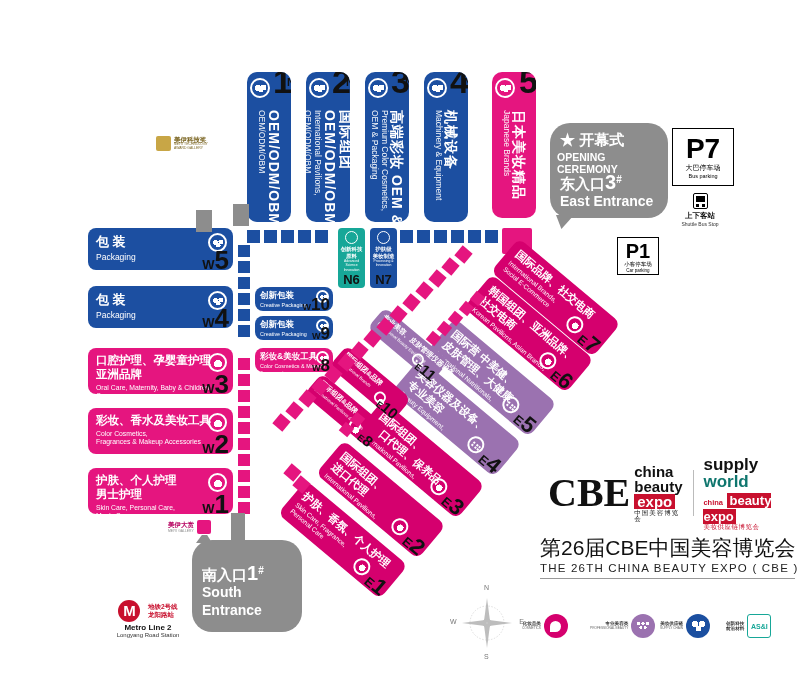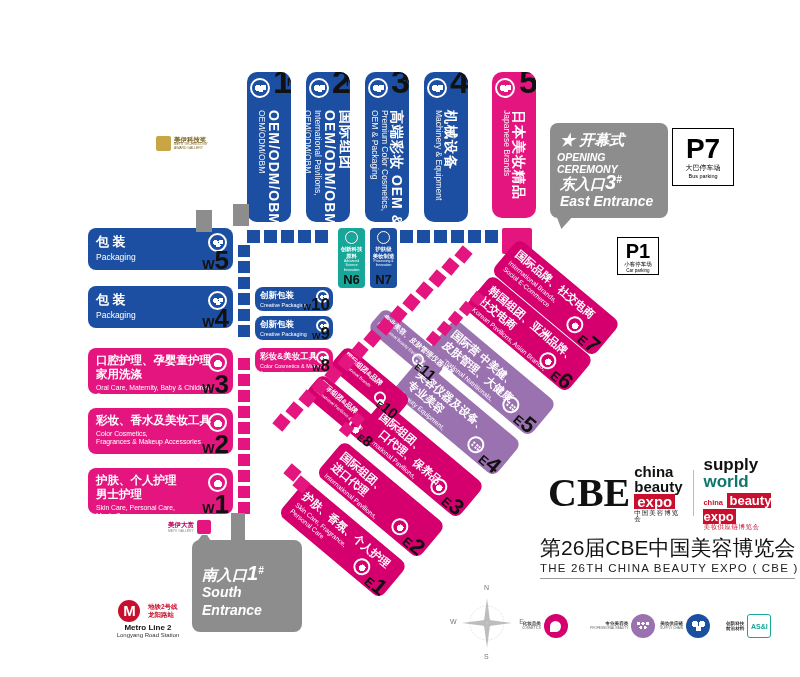--- a/index.html
+++ b/index.html
@@ -146,22 +146,21 @@
     width:9px;height:7px;
   }
 
   
   .dash { position:absolute; }
   .dash i { position:absolute; display:block; }
 
   
   .plaque {
     position:absolute; background:#8d8d8d; color:#fff;
-    border-radius:8px;
-    font-style:italic;
+    border-radius:20px;
   }
 
   .pbox {
     position:absolute; border:1.6px solid #000; background:#fff;
     text-align:center;
   }
   .pbox .pcode { font-weight:bold; color:#000; line-height:1; }
   .pbox .pcn { font-size:7px; color:#000; }
   .pbox .pen { font-size:5.5px; color:#000; }
 
@@ -334,21 +333,21 @@
       <div class="cn" style="font-size:13px;">包 装</div>
       <div class="en" style="font-size:8.5px;">Packaging</div>
     </div>
     <span class="wicon"></span>
     <span class="code"><small>W</small><span>4</span></span>
   </div>
 
   <div class="hall pink whall" style="left:88px; top:348px; width:145px; height:46px;">
     <div class="pad">
       <div class="cn">口腔护理、孕婴童护理</div>
-      <div class="cn">家用洗涤</div>
+      <div class="cn">亚洲品牌</div>
       <div class="en" style="white-space:pre-line">Oral Care, Maternity, Baby &amp; Children Care,
 Household Cleaning</div>
     </div>
     <span class="wicon flower"></span>
     <span class="code"><small>W</small><span>3</span></span>
   </div>
 
   <div class="hall pink whall" style="left:88px; top:408px; width:145px; height:46px;">
     <div class="pad">
       <div class="cn">彩妆、香水及美妆工具</div>
@@ -578,20 +577,29 @@
     <div class="pcn">大巴停车场</div>
     <div class="pen">Bus parking</div>
   </div>
 
   <div class="pbox" style="left:617px; top:237px; width:42px; height:38px;">
     <div class="pcode" style="font-size:20px; margin-top:3px;">P1</div>
     <div class="pcn" style="font-size:5.5px;">小客停车场</div>
     <div class="pen" style="font-size:4.5px;">Car parking</div>
   </div>
 
+  <div class="small-note" style="left:660px; top:193px; width:80px;">
+    <div style="width:15px;height:16px;border:1.4px solid #000;margin:0 auto 2px;border-radius:2px;position:relative;">
+      <div style="position:absolute;left:2px;top:2px;right:2px;height:6px;background:#000;"></div>
+      <div style="position:absolute;left:2px;bottom:1.5px;width:3px;height:3px;background:#000;"></div>
+      <div style="position:absolute;right:2px;bottom:1.5px;width:3px;height:3px;background:#000;"></div>
+    </div>
+    <div style="font-size:7.5px;font-weight:bold;color:#111;">上下客站</div>
+    <div style="font-size:5px;color:#333;">Shuttle Bus Stop</div>
+  </div>
 
 
   <div class="metro" style="left:88px; top:600px; width:120px;">
     <div style="white-space:nowrap;">
       <span class="logo"></span>
       <span class="zh"><span>地铁2号线</span><br><span>龙阳路站</span></span>
     </div>
     <div class="en1">Metro Line 2</div>
     <div class="en2">Longyang Road Station</div>
   </div>

